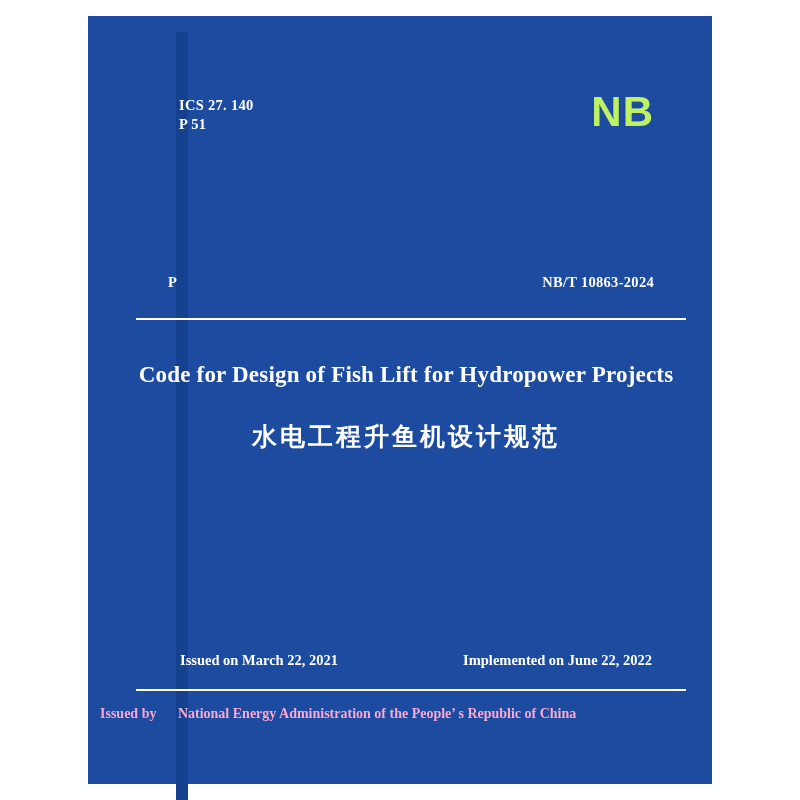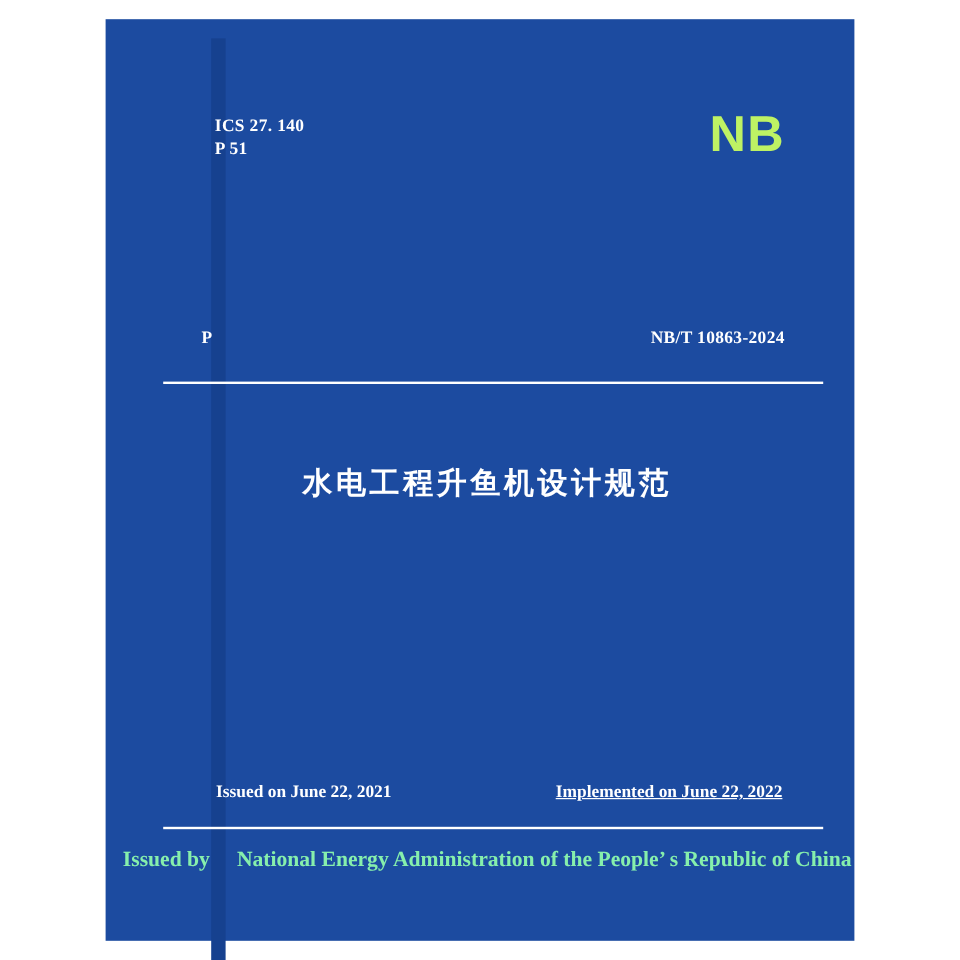--- a/index.html
+++ b/index.html
@@ -175,33 +175,32 @@
   }
   .dates-row .issued-date {
     position: absolute;
     left: 80px;
     top: 0;
   }
   .dates-row .impl-date {
     position: absolute;
     right: 60px;
     top: 0;
-    text-decoration: underline;
   }
 
   
   .issuer {
     position: absolute;
     left: 0;
     right: 0;
     top: 690px;
-    text-align: center;
-    color: #86efac;
-    font-weight: bold;
-    font-size: 18px;
+    text-align: left;
+    color: #f9a8d4;
+    font-weight: bold;
+    font-size: 14px;
   }
   .issuer .by-label {
     margin-right: 18px;
   }
 </style>
 </head>
 <body>
 
 <div class="page">
   <div class="cover">
@@ -218,25 +217,26 @@
 
 
       <div class="num-row">
         <div class="cat">P</div>
         <div class="std-no">NB/T 10863-2024</div>
       </div>
 
       <div class="rule-top"></div>
 
       <div class="title-block">
+        <div class="title-en">Code for Design of Fish Lift for Hydropower Projects</div>
         <div class="title-cn">水电工程升鱼机设计规范</div>
       </div>
 
       <div class="dates-row">
-        <div class="issued-date">Issued on June 22, 2021</div>
+        <div class="issued-date">Issued on March 22, 2021</div>
         <div class="impl-date">Implemented on June 22, 2022</div>
       </div>
 
       <div class="rule-bottom"></div>
 
       <div class="issuer">
         <span class="by-label">Issued by</span>
         <span>National Energy Administration of the People’ s Republic of China</span>
       </div>
 

